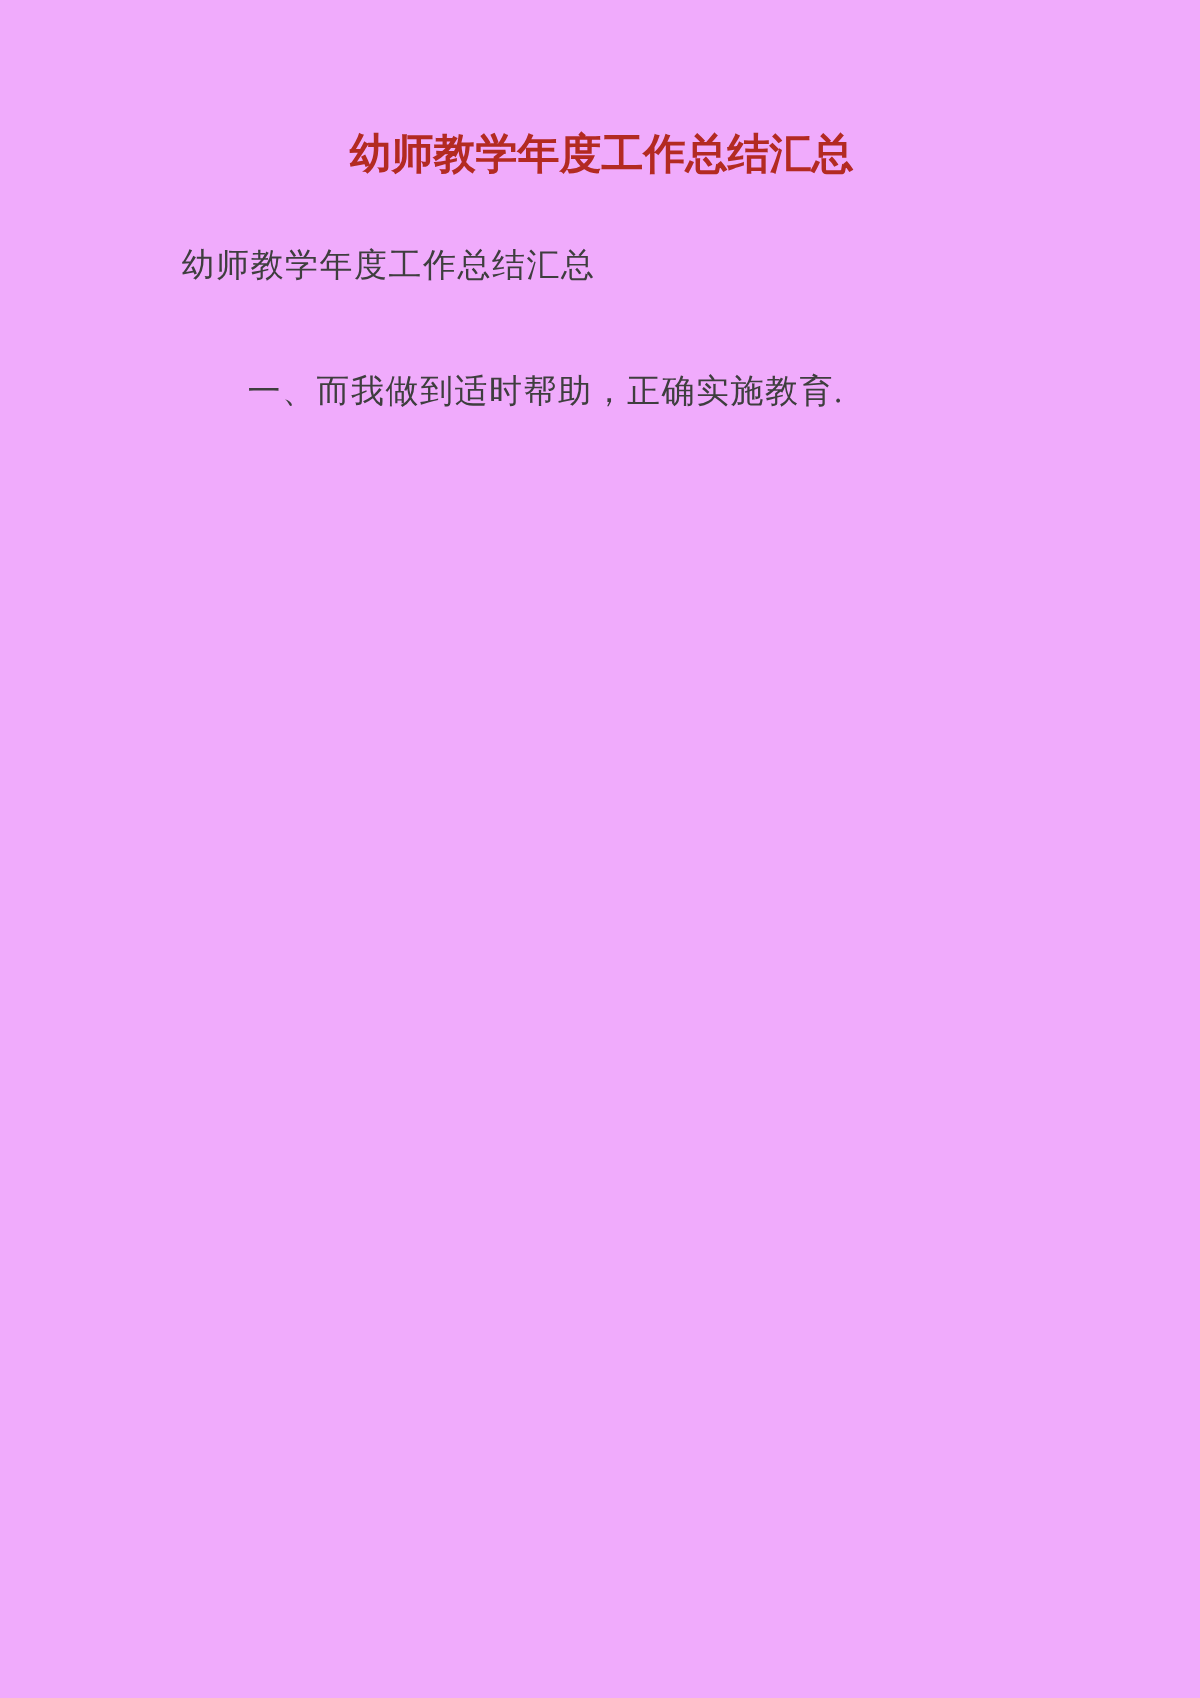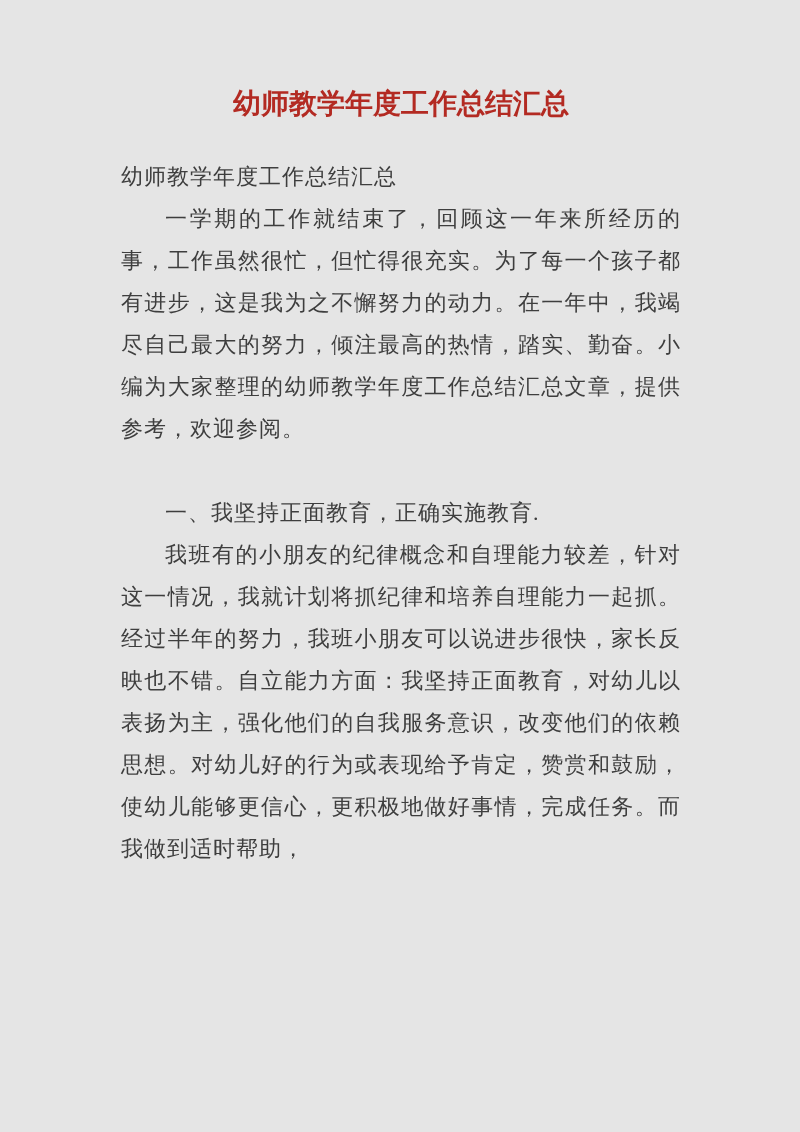--- a/index.html
+++ b/index.html
@@ -5,21 +5,21 @@
   html, body {
     margin: 0;
     padding: 0;
     background: #ffffff;
   }
   .page {
     position: relative;
     width: 800px;
     height: 1132px;
     margin: 0 auto;
-    background: #e5e5e5;
+    background: #f0abfc;
     box-sizing: border-box;
     padding: 84px 119px 0 121px;
     font-family: "Liberation Serif", "DejaVu Serif", serif;
     overflow: hidden;
   }
   .doc-title {
     text-align: center;
     font-size: 28px;
     line-height: 40px;
     font-weight: bold;
@@ -39,18 +39,16 @@
     font-weight: normal;
   }
 </style>
 </head>
 <body>
 
 <div class="page">
   <h1 class="doc-title" style="color: rgb(179, 42, 34);">幼师教学年度工作总结汇总</h1>
   <div class="doc-body">
       <p class="para" style="text-indent: 0em; color: rgb(62, 62, 62);">幼师教学年度工作总结汇总</p>
-      <p class="para" style="text-indent: 2em; color: rgb(62, 62, 62);">一学期的工作就结束了，回顾这一年来所经历的事，工作虽然很忙，但忙得很充实。为了每一个孩子都有进步，这是我为之不懈努力的动力。在一年中，我竭尽自己最大的努力，倾注最高的热情，踏实、勤奋。小编为大家整理的幼师教学年度工作总结汇总文章，提供参考，欢迎参阅。</p>
       <p class="para" style="text-indent: 0em; color: rgb(62, 62, 62);">&nbsp;</p>
-      <p class="para" style="text-indent: 2em; color: rgb(62, 62, 62);">一、我坚持正面教育，正确实施教育.</p>
-      <p class="para" style="text-indent: 2em; color: rgb(62, 62, 62);">我班有的小朋友的纪律概念和自理能力较差，针对这一情况，我就计划将抓纪律和培养自理能力一起抓。经过半年的努力，我班小朋友可以说进步很快，家长反映也不错。自立能力方面：我坚持正面教育，对幼儿以表扬为主，强化他们的自我服务意识，改变他们的依赖思想。对幼儿好的行为或表现给予肯定，赞赏和鼓励，使幼儿能够更信心，更积极地做好事情，完成任务。而我做到适时帮助，</p>
+      <p class="para" style="text-indent: 2em; color: rgb(62, 62, 62);">一、而我做到适时帮助，正确实施教育.</p>
     </div>
 </div>
 
 </body></html>

